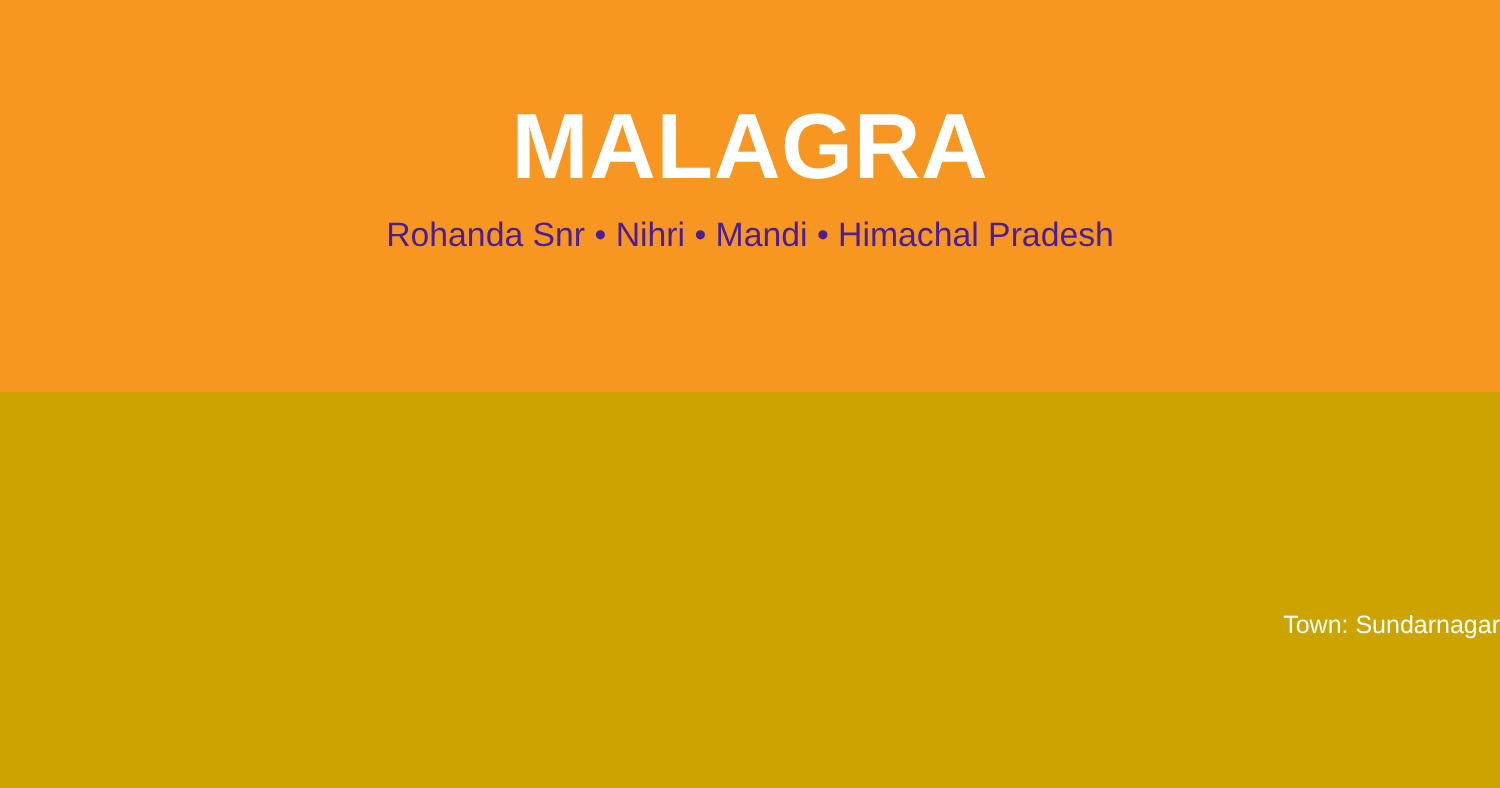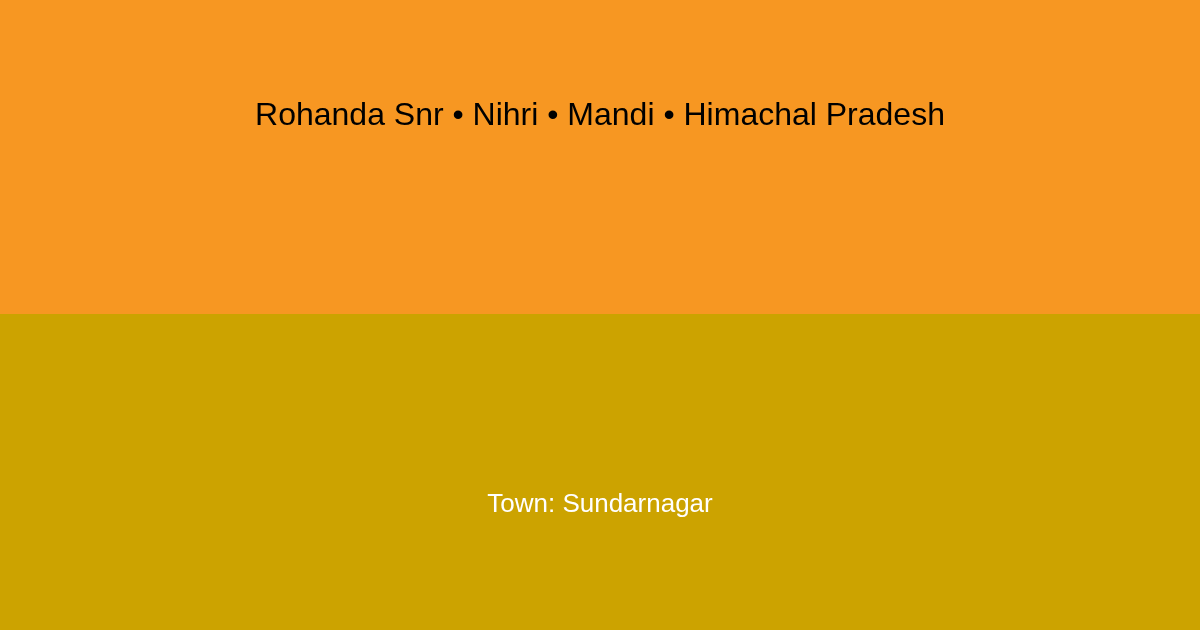--- a/index.html
+++ b/index.html
@@ -49,24 +49,24 @@
     letter-spacing: 0.5px;
     color: #FFFFFF;
     text-align: center;
     white-space: nowrap;
   }
 
   .hero-subtitle {
     margin: 0;
     padding: 0;
     margin-top: 16px;
-    font-size: 32px;
+    font-size: 27px;
     line-height: 1.25;
     font-weight: 400;
-    color: #000000;
+    color: #4c1d95;
     text-align: center;
     white-space: nowrap;
   }
 
   
   .body-band {
     position: relative;
     width: 100%;
     height: 316px;
     background: #CCA300;
@@ -74,25 +74,25 @@
     flex: none;
   }
 
   .detail-line {
     position: absolute;
     left: 0;
     right: 0;
     top: 173px;
     margin: 0;
     padding: 0;
-    font-size: 26px;
+    font-size: 20px;
     line-height: 1.3;
     font-weight: 400;
     color: #FFFFFF;
-    text-align: center;
+    text-align: right;
     white-space: nowrap;
   }
 
   
   .watermark {
     position: absolute;
     right: 28px;
     bottom: 16px;
     margin: 0;
     padding: 0;
@@ -104,20 +104,21 @@
     white-space: nowrap;
     text-decoration: none;
   }
 </style>
 </head>
 <body>
 
 <div class="card">
 
   <div class="hero">
+    <h1 class="hero-title">MALAGRA</h1>
     <p class="hero-subtitle">Rohanda Snr • Nihri • Mandi • Himachal Pradesh</p>
   </div>
 
   <div class="body-band">
     <p class="detail-line">Town: Sundarnagar</p>
 
   </div>
 
 </div>
 

